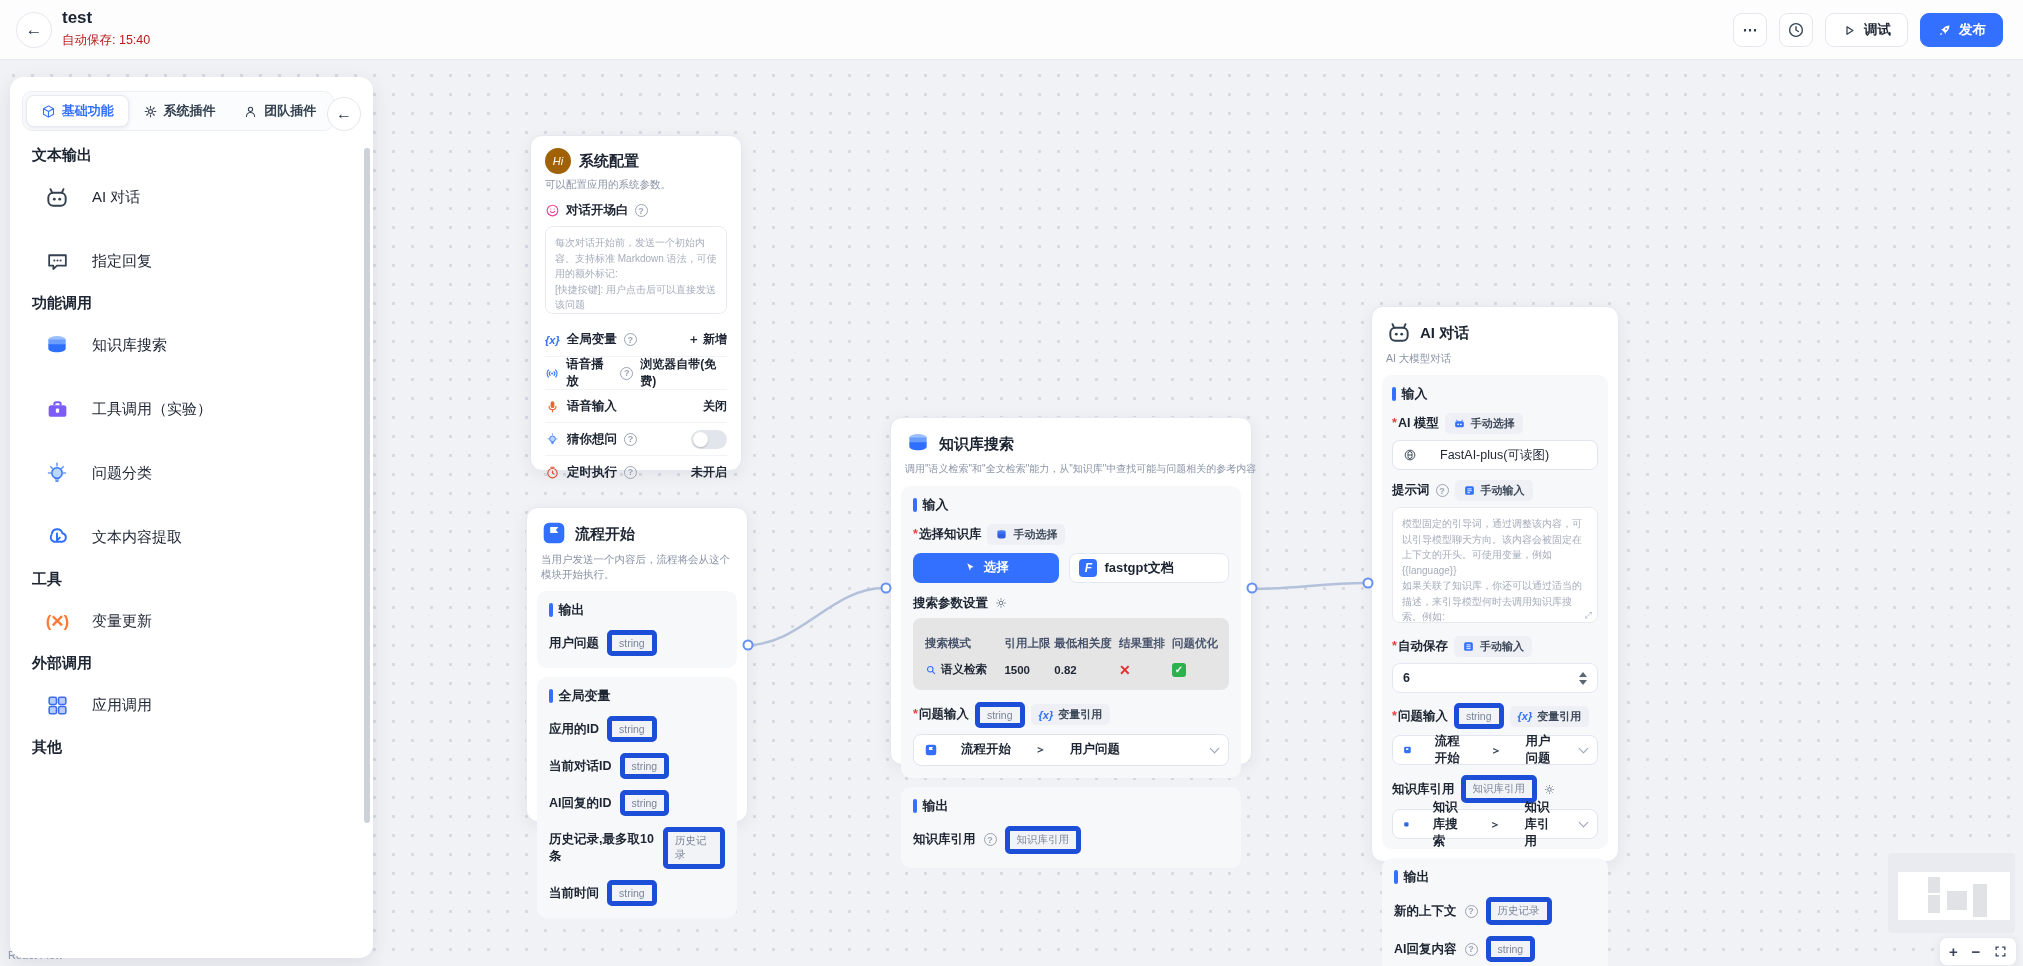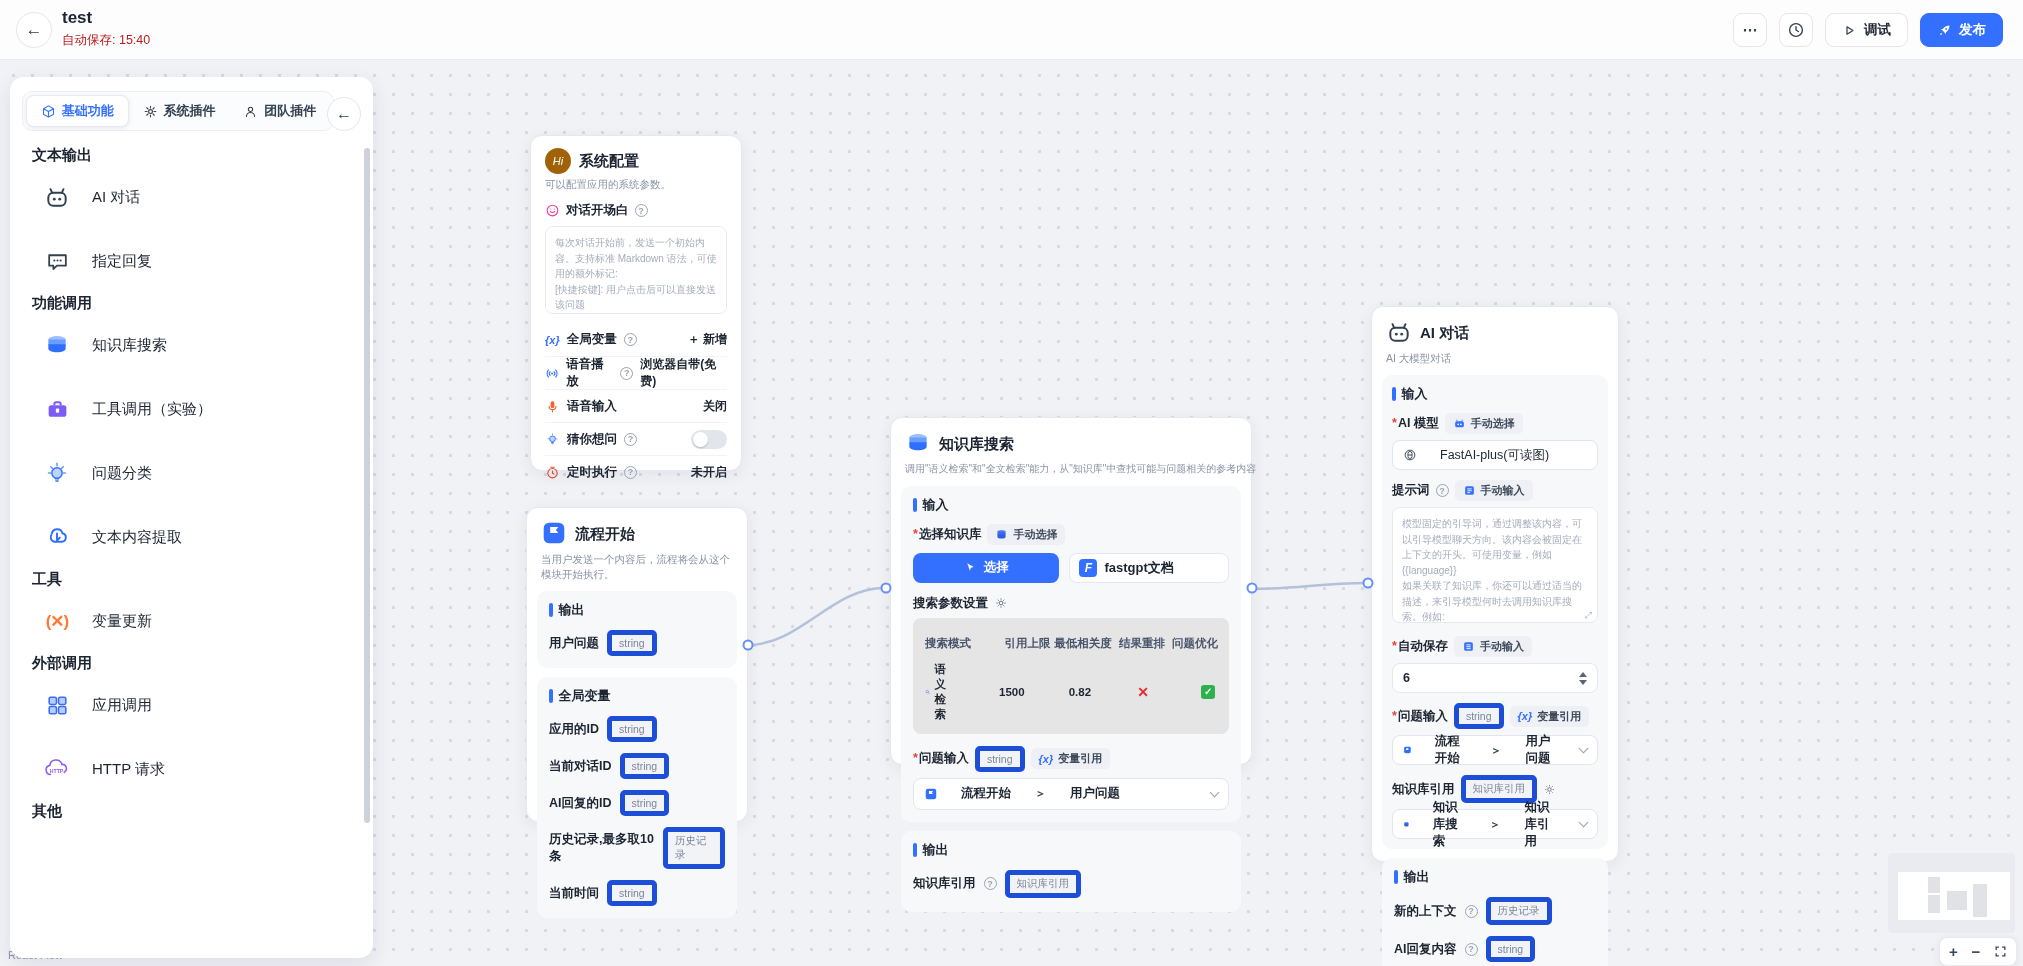--- a/index.html
+++ b/index.html
@@ -69,21 +69,21 @@
   
   .kb-btnrow { display:flex; gap:10px; margin:8px 0 12px 0; }
   .choose { flex:1.05; height:30px; background:#3370ff; border-radius:8px; color:#fff; display:flex; align-items:center; justify-content:center; gap:7px; font-size:12.5px; font-weight:600; cursor:pointer; }
   .kbcard { flex:1; height:30px; background:#fff; border:1px solid #e3e7ef; border-radius:8px; display:flex; align-items:center; gap:7px; padding:0 9px; font-size:13px; font-weight:bold; cursor:pointer; }
   .kblogo { width:18px; height:18px; border-radius:4px; background:#3370ff; color:#fff; display:flex; align-items:center; justify-content:center; font-size:12px; font-weight:bold; font-style:italic; }
   .ptable { background:#e5e5e5; border-radius:8px; padding:18px 10px 12px 12px; margin-top:6px; }
   .prow { display:flex; align-items:center; }
   .prow > div { font-size:11.5px; }
   .pc1{width:27%;} .pc2{width:17%;} .pc3{width:22%;} .pc4{width:18%;} .pc5{width:16%;}
   .phead > div { color:#47536b; font-weight:bold; }
-  .pvals { margin-top:11px;gap:44px; }
+  .pvals { margin-top:11px; }
   .pvals > div { font-weight:600; }
   .xmark { color:#e62e2e; font-weight:bold; font-size:14px; }
   .checkbox-on { display:inline-flex; width:14px; height:14px; background:#2bb24c; border-radius:3px; color:#fff; font-size:10px; align-items:center; justify-content:center; font-weight:bold; }
 
   
   .numin { background:#fff; border:1px solid #e3e7ef; border-radius:8px; height:30px; display:flex; align-items:center; padding:0 10px; font-size:12.5px; font-weight:600; }
   .spin { margin-left:auto; display:flex; flex-direction:column; gap:3px; }
   .spin i { display:block; width:0; height:0; border-left:4px solid transparent; border-right:4px solid transparent; }
   .spin .up { border-bottom:5px solid #5b6575; }
   .spin .dn { border-top:5px solid #5b6575; }
@@ -250,29 +250,20 @@
           <svg width="25" height="25" viewBox="0 0 24 24">
             <g fill="#b9ccff" stroke="#3a6df0" stroke-width="1.5">
               <rect x="4" y="4" width="7" height="7" rx="1.6"></rect>
               <rect x="13" y="4" width="7" height="7" rx="1.6"></rect>
               <rect x="4" y="13" width="7" height="7" rx="1.6"></rect>
               <rect x="13" y="13" width="7" height="7" rx="1.6"></rect>
             </g>
           </svg>
         </span>
       <span>应用调用</span>
-    </div>
-    <div class="side-item">
-      <span class="sicon">
-          <svg width="28" height="22" viewBox="0 0 28 22">
-            <path d="M7 17a5 5 0 0 1-.7-9.9A6.6 6.6 0 0 1 19.2 6a4.6 4.6 0 0 1 2.6 8.6" fill="none" stroke="#8b5cf6" stroke-width="1.7" stroke-linecap="round"></path>
-            <text x="13.5" y="14.8" font-size="5.6" font-weight="bold" fill="#8b5cf6" text-anchor="middle">HTTP</text>
-          </svg>
-        </span>
-      <span>HTTP 请求</span>
     </div>
 
     <div class="side-head">其他</div>
   </div>
   <div id="side-scroll"></div>
 </div>
 
 <div class="node" id="node-system" style="left:530px;top:135px;width:212px;height:336px;">
   <div class="node-head">
     <span style="width:26px;height:26px;border-radius:50%;background:#a16207;color:#fff;display:flex;align-items:center;justify-content:center;font-size:11px;font-weight:normal;font-style:italic;">Hi</span>

